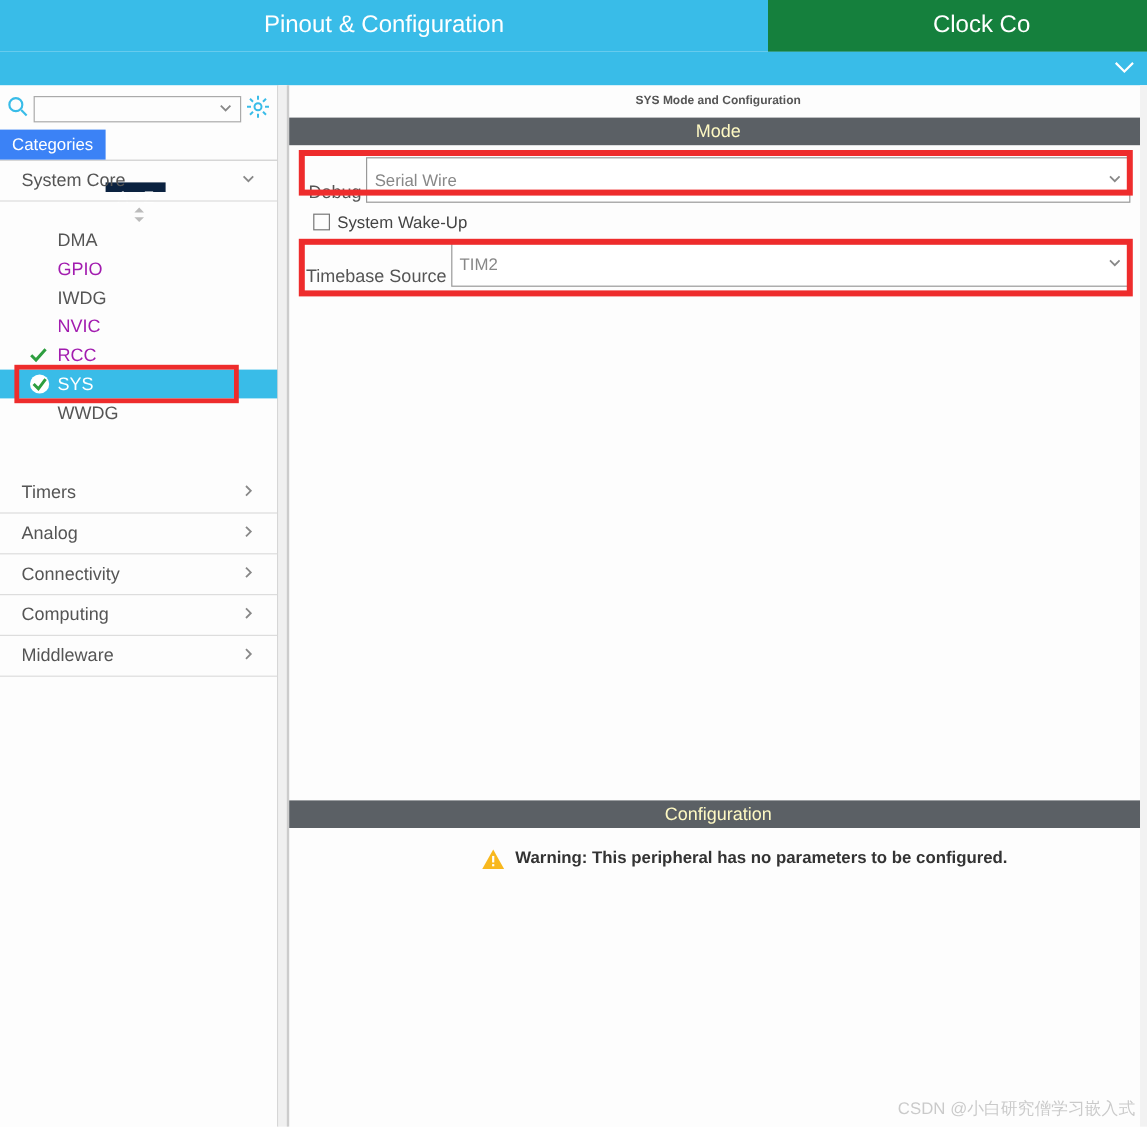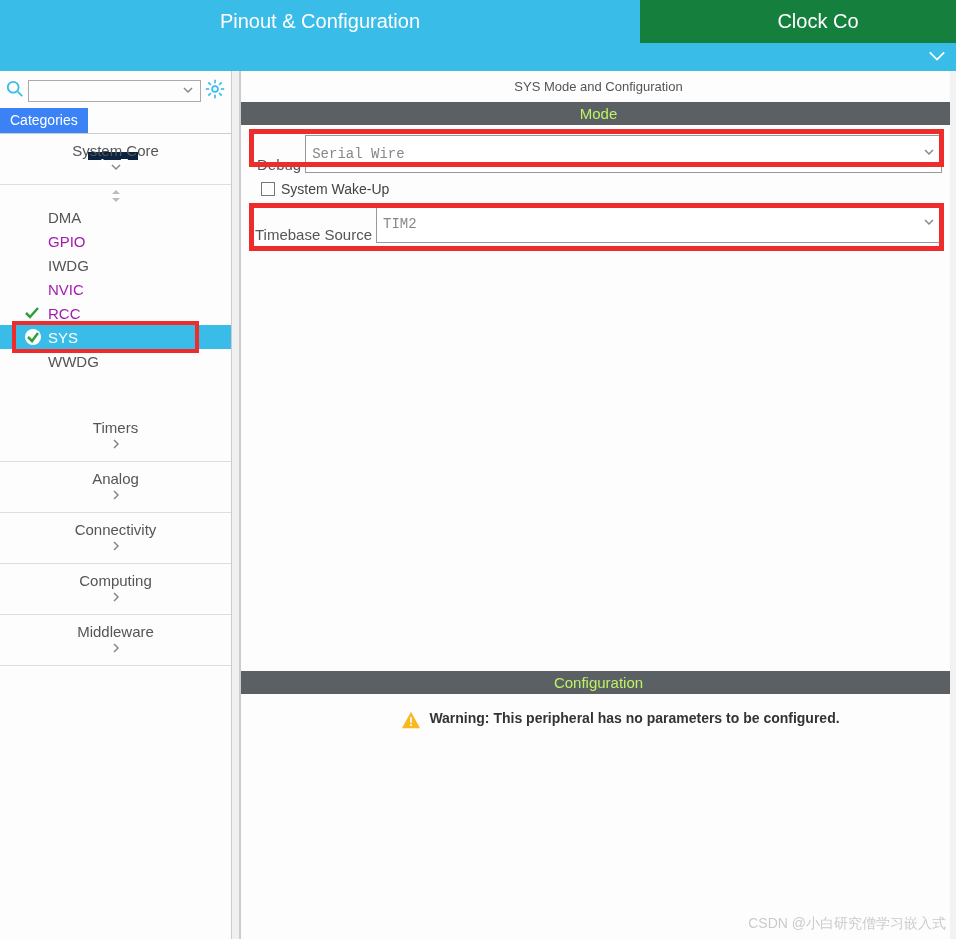--- a/index.html
+++ b/index.html
@@ -20,46 +20,46 @@
   .search-input { flex:1; border:1px solid #aaa; height:22px; position:relative; display:flex; align-items:center; justify-content:flex-end; padding-right:6px;}
   .search-input svg { width:12px; height:12px; }
   .gear svg{ width:20px; height:20px;}
 
   .tab-row { display:flex; border-bottom:1px solid #ccc; height:26px;}
   .sb-tab { padding: 4px 10px; font-size:14px;}
   .sb-tab.active { background:#3b82f6; color:#fff; }
   .sb-tab.inactive { background:#0b2240; color:#fff;margin-top:44px; }
   .sb-tab-spacer{flex:1;}
 
-  .group-header { display:flex; align-items:center; justify-content:space-between; padding: 8px 18px 8px 18px; border-bottom:1px solid #ddd; color:#555; font-size:15px;flex-direction:column;}
+  .group-header { display:flex; align-items:center; justify-content:space-between; padding: 8px 18px 8px 18px; border-bottom:1px solid #ddd; color:#555; font-size:15px;}
   .group-header:first-of-type{ border-top:none; padding-top:16px;}
   .group-header svg{width:12px;height:12px;}
   
   .sort-arrows{display:flex;justify-content:center;padding:4px 0 2px 0;}
   .sort-arrows svg{width:12px;height:14px;}
 
   .item-list { padding: 0 0 8px 0;}
   .item { padding: 3px 0 3px 48px; color:#555; font-size:15px; position:relative; height:24px; display:flex; align-items:center;}
   .item.green { color:#a21caf; }
   .item .check { position:absolute; left:24px; top:4px;}
   .item .check svg{width:16px;height:16px;}
   .item.selected { background:#39bce8; color:#fff; }
   .item.selected .badge { position:absolute; left:24px; top:3px;}
   .item.selected .badge svg{width:18px;height:18px;}
   .sys-wrap{position:relative;}
   .sys-wrap .redbox{position:absolute;left:12px;right:32px;top:-4px;bottom:-4px;border:4px solid #ee2c2c;pointer-events:none;z-index:5;}
 
   .main { flex:1; display:flex; flex-direction:column; position:relative; border-left:1px solid #ccc;}
-  .main-title { text-align:center; padding: 8px 0; color:#555; font-size:13px;}
-  .section-header { background:#5b6065; color:#bef264; text-align:center; padding:3px 0; font-size:15px;}
+  .main-title { text-align:center; padding: 8px 0; color:#555; font-size:10px;font-weight:bold;}
+  .section-header { background:#5b6065; color:#fef9c3; text-align:center; padding:3px 0; font-size:15px;}
 
   .mode-area { padding: 10px 14px; position:relative;}
   .field-row { display:flex; align-items:center; margin-bottom:8px; position:relative;}
   .field-label { color:#555; font-size:15px; margin-right:4px; white-space:nowrap;margin-top:21px;}
-  .field-select { flex:1; border:1px solid #999; height:38px; display:flex; align-items:center; padding:0 6px; color:#888; font-size:14px; position:relative; background:#fff;font-family:Liberation Mono, monospace;}
+  .field-select { flex:1; border:1px solid #999; height:38px; display:flex; align-items:center; padding:0 6px; color:#888; font-size:14px; position:relative; background:#fff;}
   .field-select .sel-chev{margin-left:auto;}
   .field-select .sel-chev svg{width:12px;height:12px;}
   .checkbox-row{display:flex;align-items:center;margin-bottom:8px;padding-left:6px;}
   .checkbox-row .cb{width:14px;height:14px;border:1px solid #777;margin-right:6px;}
 
   .red-outline{position:absolute;border:5px solid #ee2c2c;pointer-events:none;z-index:4;}
   .red1{left:8px;right:12px;top:4px;height:38px;}
   .red2{left:8px;right:12px;top:78px;height:48px;}
   .config-gap{height:410px;}
   .warning{display:flex;align-items:flex-start;justify-content:center;gap:8px;padding:16px 0;font-weight:bold;color:#333;margin-left:44px;}

